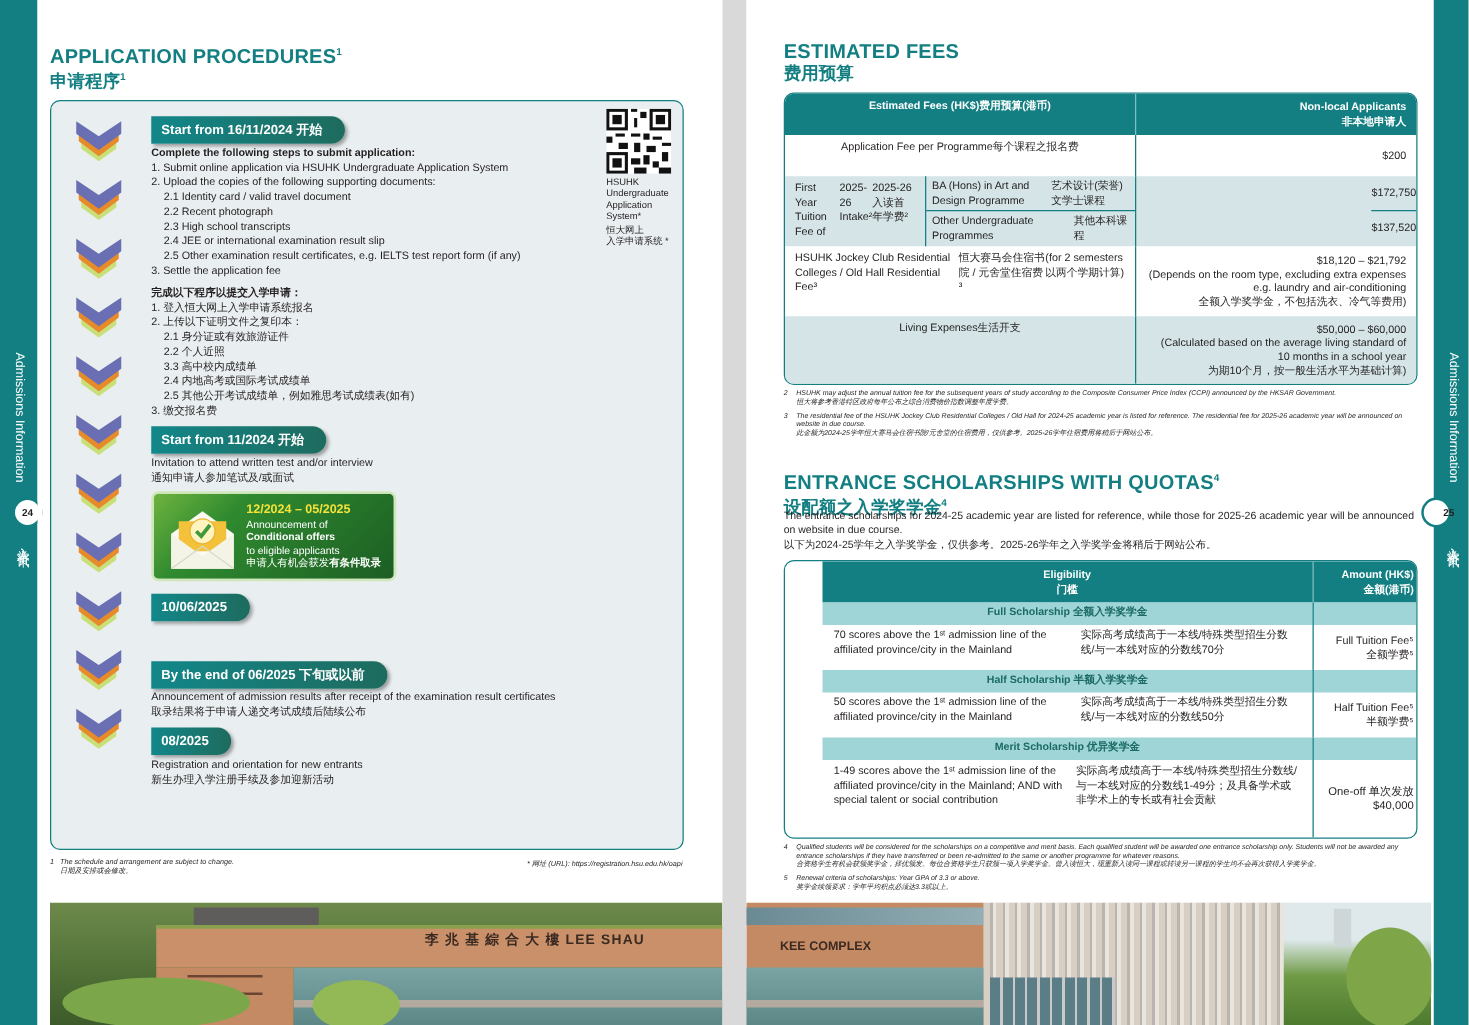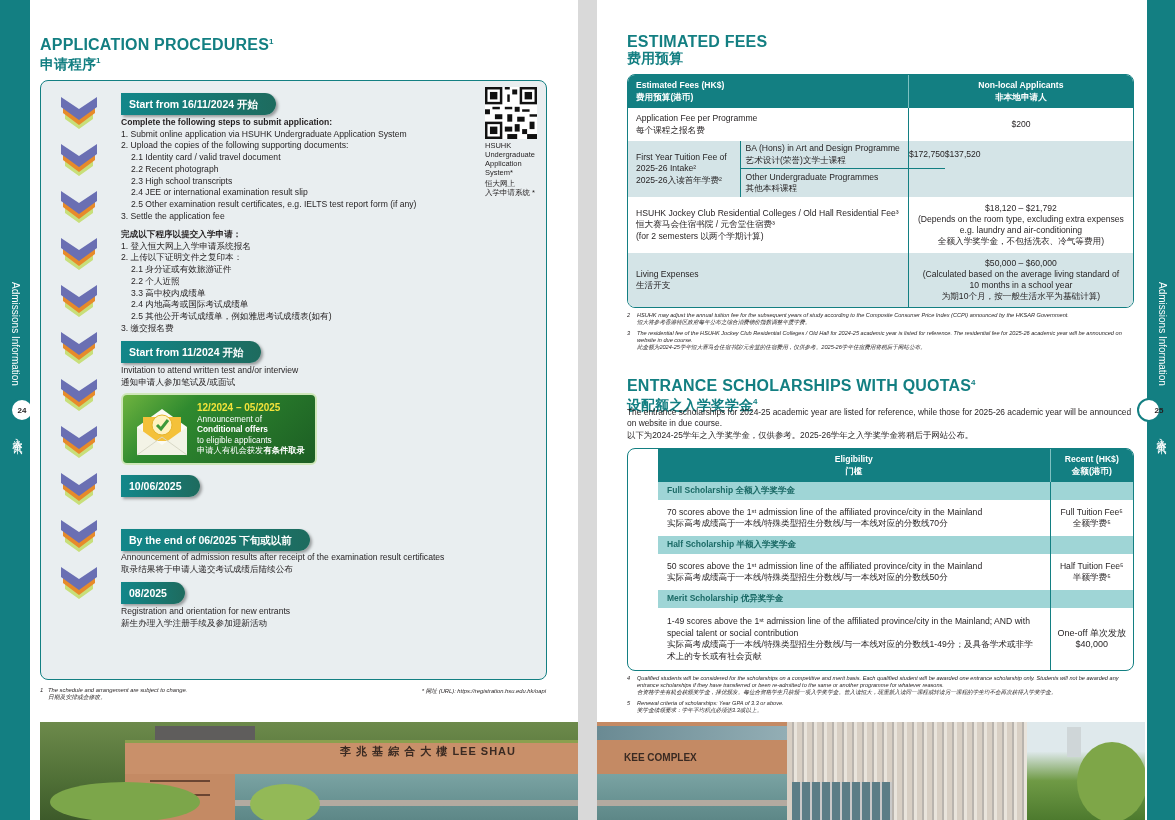--- a/index.html
+++ b/index.html
@@ -48,23 +48,23 @@
   .photo { position: absolute; top: 722px; height: 98px; overflow: hidden; }
   .photo-left { left: 40px; width: 538px; }
   .photo-right { left: 0; width: 548px; }
 
   
   .tbl { position: absolute; left: 30px; width: 507px; border: 1.5px solid #137f82; border-radius: 8px; overflow: hidden; font-size: 8.6px; line-height: 11.5px; }
   .tbl-head { background: #137f82; color: #fff; font-weight: bold; display: flex; }
   .row { display: flex; border-top: 1px solid #137f82; }
   .row.shade { background: #d4e4e7; }
   .cell { padding: 4px 8px; }
-  .vsep { border-left: 1.5px solid #137f82; }
+  .vsep { border-left: 1.5px solid #137f82; align-items: flex-end; }
   .center { text-align: center; display: flex; flex-direction: column; justify-content: center; }
-  .vcenter { display: flex; flex-direction: column; justify-content: center; }
+  .vcenter { display: flex; flex-direction: row; justify-content: center; }
 
   .sch-cat { background: #9fd5d6; font-weight: bold; color: #1b6a66; font-size: 8.5px; }
   .fn-small { position: absolute; left: 30px; width: 505px; font-size: 5.6px; line-height: 7px; font-style: italic; color: #231f20; }
   .fn-small .n { position: absolute; left: 0; }
   .fn-small .b { padding-left: 10px; }
   .intro { position: absolute; left: 30px; width: 512px; font-size: 8.4px; line-height: 11px; }
 </style>
 </head>
 <body>
 
@@ -326,21 +326,21 @@
       <div style="width:168px;display:flex;flex-direction:column">
         <div class="cell vcenter" style="height:28px;padding:2px 5px;border-bottom:1px solid #137f82">
             <div>BA (Hons) in Art and Design Programme</div>
             <div>艺术设计(荣誉)文学士课程</div>
           </div>
         <div class="cell vcenter" style="height:28px;padding:2px 5px">
             <div>Other Undergraduate Programmes</div>
             <div>其他本科课程</div>
           </div>
       </div>
-      <div class="vsep" style="width:226px;display:flex;flex-direction:row">
+      <div class="vsep" style="width:226px;display:flex;flex-direction:column">
         <div class="center" style="height:28px;border-bottom:1px solid #137f82">$172,750</div>
         <div class="center" style="height:28px">$137,520</div>
       </div>
     </div>
     <div class="row" style="height:56px;border-top:none">
       <div class="cell vcenter" style="width:281px">
           <div>HSUHK Jockey Club Residential Colleges / Old Hall Residential Fee³</div>
           <div>恒大赛马会住宿书院 / 元舍堂住宿费³</div>
           <div>(for 2 semesters 以两个学期计算)</div>
         </div>
@@ -385,21 +385,21 @@
     <div style="margin-top:1px">以下为2024-25学年之入学奖学金，仅供参考。2025-26学年之入学奖学金将稍后于网站公布。</div>
   </div>
 
   <div class="tbl" style="top:448px;padding-left:30px;">
     <div class="tbl-head" style="height:33px">
       <div class="cell center" style="width:418px">
           <div>Eligibility</div>
           <div>门槛</div>
         </div>
       <div class="cell center vsep" style="width:89px;border-left-color:#7fc0c1;padding:4px 2px">
-          <div>Recent (HK$)</div>
+          <div>Amount (HK$)</div>
           <div>金额(港币)</div>
         </div>
     </div>
 
     <div class="row" style="border-top:none;height:18px">
       <div class="cell sch-cat vcenter" style="width:418px;padding:2px 9px">Full Scholarship 全额入学奖学金</div>
       <div class="vsep sch-cat" style="width:89px"></div>
     </div>
     <div class="row" style="border-top:none;height:36px">
       <div class="cell vcenter" style="width:418px;padding:2px 9px">

